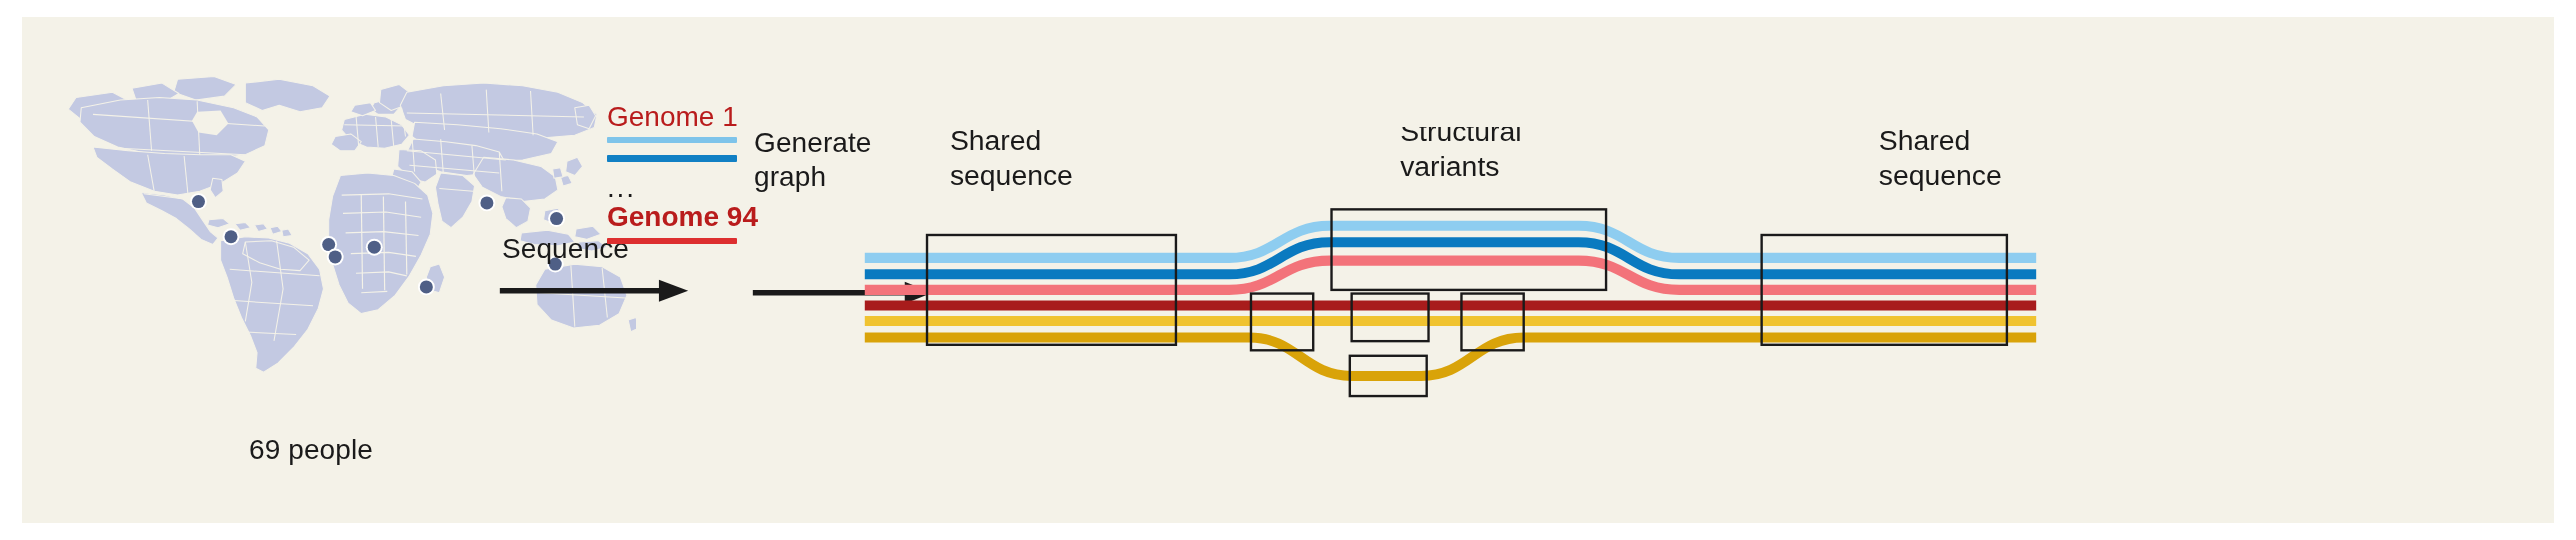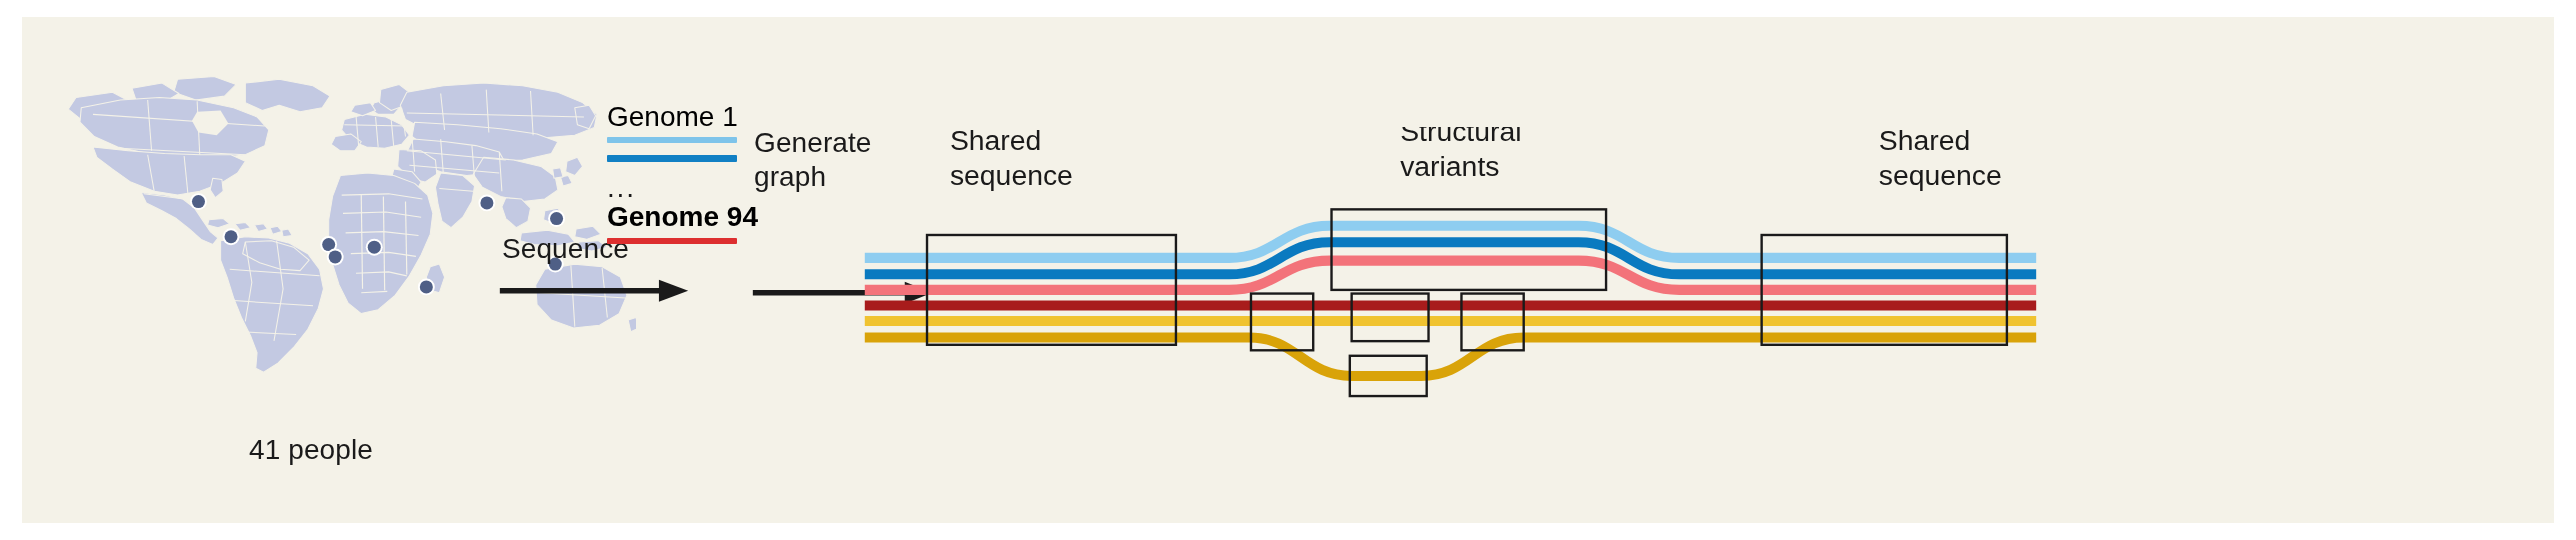--- a/index.html
+++ b/index.html
@@ -7,21 +7,21 @@
   #figure{position:absolute;left:0;top:0;width:2576px;height:540px;background:#ffffff;}
   #panel{position:absolute;left:22px;top:16.5px;width:2532px;height:506px;background:#f4f2e8;}
   .lbl{position:absolute;color:#1a1a1a;font-family:"Liberation Sans",sans-serif;font-weight:400;white-space:pre;letter-spacing:0.1px;}
   #map-wrap{position:absolute;left:27.5px;top:18.3px;width:586px;height:384px;}
   #map-svg{display:block;width:100%;height:100%;}
   .people-label{left:227px;top:417px;font-size:28px;}
   .seq-label{left:480px;top:216px;font-size:28px;}
   .gen-label{left:732px;top:109px;font-size:28px;line-height:34px;}
   .arrow-svg{position:absolute;}
   .glist{position:absolute;left:585px;top:84px;width:247px;}
-  .gname{font-size:28px;color:#000000;display:block;line-height:31px;}
+  .gname{font-size:28px;color:#b91c1c;display:block;line-height:31px;}
   .gbar{display:block;height:6.4px;border-radius:0.9px;margin-top:5.5px;margin-bottom:12px;width:130px;}
   .gdots{font-size:28px;color:#1a1a1a;display:block;line-height:27.5px;letter-spacing:1.8px;}
   .graph-label{font-size:31px;line-height:38px;}
   #graph-svg{position:absolute;left:824px;top:110px;}
 </style>
 </head>
 <body>
 
 <div id="figure">
   <div id="panel">
@@ -168,21 +168,21 @@
           <circle cx="671" cy="198" r="13" fill="#ffffff"></circle>
           <circle cx="671" cy="198" r="10" fill="#4f5f86"></circle>
           <circle cx="778" cy="222" r="13" fill="#ffffff"></circle>
           <circle cx="778" cy="222" r="10" fill="#4f5f86"></circle>
           <circle cx="776" cy="292" r="13" fill="#ffffff"></circle>
           <circle cx="776" cy="292" r="10" fill="#4f5f86"></circle>
         </g>
       </svg>
     </div>
 
-    <span class="lbl people-label">41 people</span>
+    <span class="lbl people-label">69 people</span>
 
     <span class="lbl seq-label">Sequence</span>
     <svg class="arrow-svg" style="left:476px;top:260px;" width="192" height="27.5" viewBox="0 0 210 30">
       <line x1="2" y1="15" x2="180" y2="15" stroke="#1a1a1a" stroke-width="6"></line>
       <polygon points="176,3 208,15 176,27" fill="#1a1a1a"></polygon>
     </svg>
 
     <div class="glist">
       <span class="gname">Genome 1</span>
       <span class="gbar" style="background:#7ec4ea"></span>

